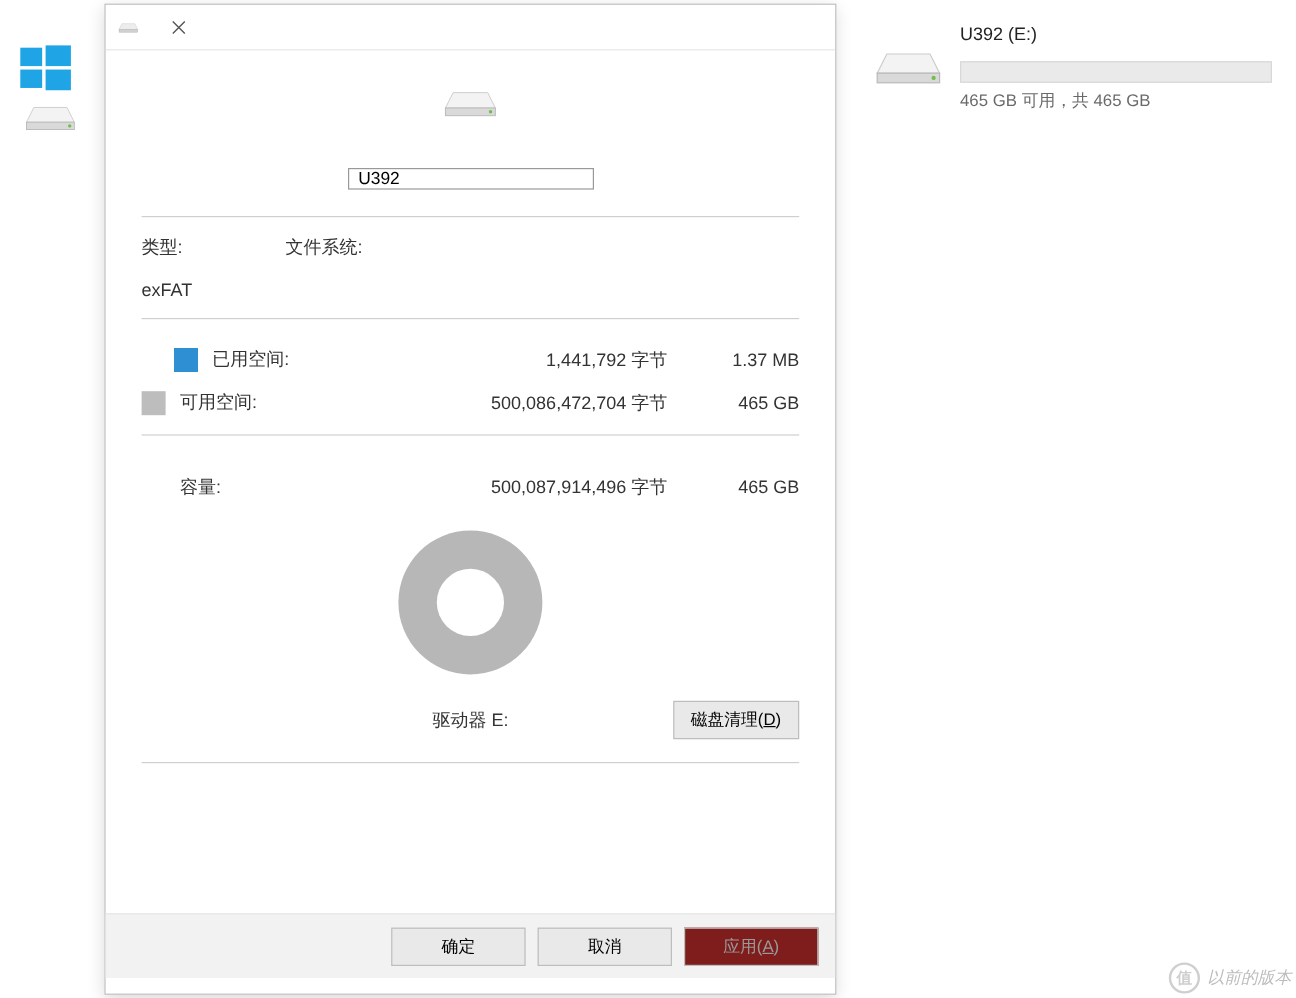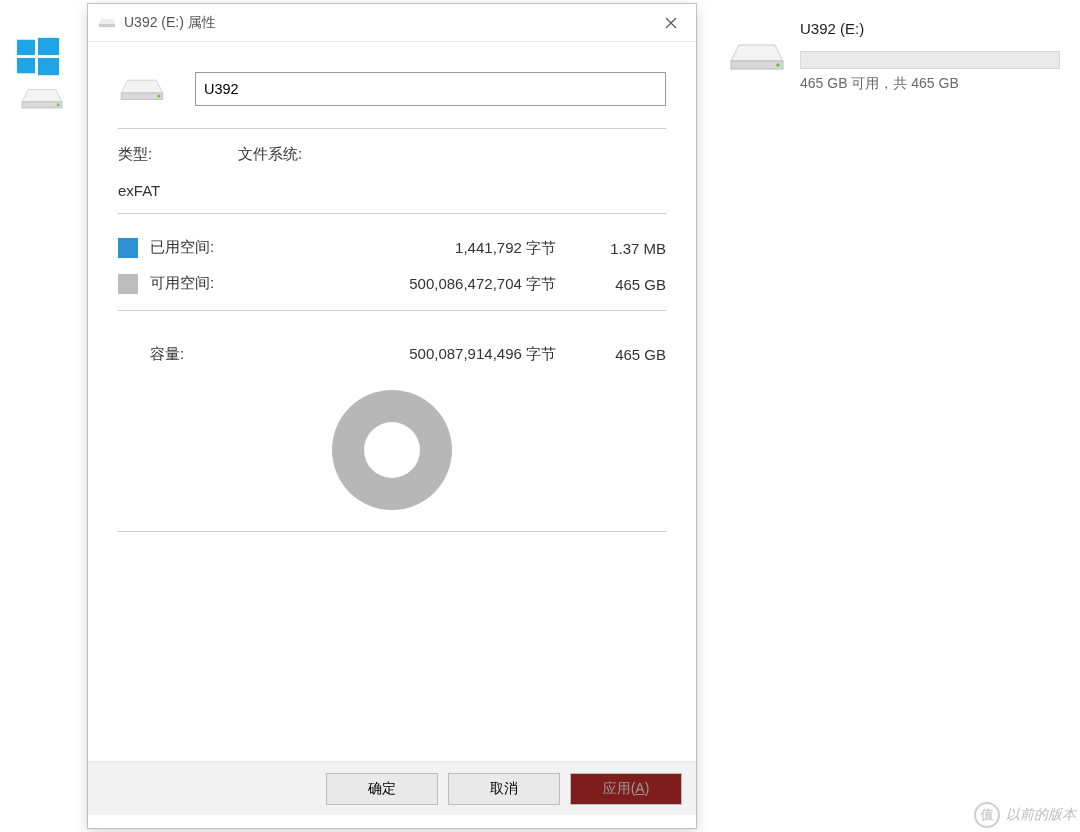--- a/index.html
+++ b/index.html
@@ -64,21 +64,21 @@
       cursor: pointer;
     }
     .tab.active {
       border: 1px solid #d9d9d9;
       border-bottom: 1px solid #fff;
       margin-bottom: -1px;
       background: #fff;
     }
 
     .content { padding: 30px 30px 10px 30px; }
-    .row-icon-name { display: flex; align-items: center; gap: 29px; margin-bottom: 22px; }
+    .row-icon-name { display: flex; align-items: center; gap: 40px; margin-bottom: 22px; flex-direction: column; }
     .name-input {
       flex: 1; height: 34px; padding: 0 8px;
       border: 1px solid #999; font-size: 14.5px;
       outline: none; background: #fff;
     }
     hr.sep { border: none; border-top: 1px solid #cfcfcf; margin: 8px 0 16px 0; }
     .kv { display: grid; grid-template-columns: 120px 1fr; row-gap: 18px; font-size: 15px; color: #333; margin-bottom: 14px; }
     .space-table { width: 100%; border-collapse: collapse; font-size: 15px; }
     .space-table td { padding: 8px 0; }
     .sq { display: inline-block; width: 20px; height: 20px; vertical-align: middle; margin-right: 12px; }
@@ -167,21 +167,20 @@
   <div class="progress-bar"></div>
   <div class="sub">465 GB 可用，共 465 GB</div>
 </div>
 
 <div class="dialog">
   <div class="titlebar">
     <svg class="title-icon" viewBox="0 0 60 30" width="20" height="12">
       <polygon points="4,20 12,4 48,4 56,20" fill="#ededed" stroke="#bbb"></polygon>
       <rect x="4" y="20" width="52" height="8" fill="#d0d0d0" stroke="#aaa"></rect>
     </svg>
-    <span class="title-text">U392 (E:) 属性</span>
     <div class="close">
       <svg width="12" height="12" viewBox="0 0 12 12">
           <path d="M1 1 L11 11 M11 1 L1 11" stroke="currentColor" stroke-width="1.2"></path>
         </svg>
     </div>
   </div>
 
 
   <div class="content">
     <div class="row-icon-name">
@@ -197,21 +196,21 @@
     <div class="kv">
       <div>类型:</div>
       <div>文件系统:</div>
       <div>exFAT</div>
     </div>
     <hr class="sep">
 
     <table class="space-table">
       <tbody>
           <tr>
-        <td style="width:150px;"><span class="sq used"></span><span>已用空间:</span></td>
+        <td style="width:150px;text-align:center;"><span class="sq used"></span><span>已用空间:</span></td>
         <td class="bytes-col">1,441,792 字节</td>
         <td class="readable-col">1.37 MB</td>
       </tr>
       <tr>
         <td><span class="sq free"></span><span>可用空间:</span></td>
         <td class="bytes-col">500,086,472,704 字节</td>
         <td class="readable-col">465 GB</td>
       </tr>
     </tbody>
       </table>
@@ -221,20 +220,26 @@
           <tr class="cap-row">
         <td style="width:150px; padding-left:32px;"><span>容量:</span></td>
         <td class="bytes-col">500,087,914,496 字节</td>
         <td class="readable-col">465 GB</td>
       </tr>
     </tbody>
       </table>
 
     <div class="pie-wrap">
       <div class="pie"></div>
+      <div class="drive-letter-row">
+        <span class="lbl">驱动器 E:</span>
+        <button class="disk-cleanup-btn">
+          <span>磁盘清理(</span><span class="ul">D</span><span>)</span>
+        </button>
+      </div>
     </div>
     <hr class="sep" style="margin-top:18px;">
   </div>
 
   <div class="dialog-buttons">
     <button class="dlg-btn">确定</button>
     <button class="dlg-btn">取消</button>
     <button class="dlg-btn disabled">
       <span>应用(</span><span style="text-decoration:underline">A</span><span>)</span>
     </button>

